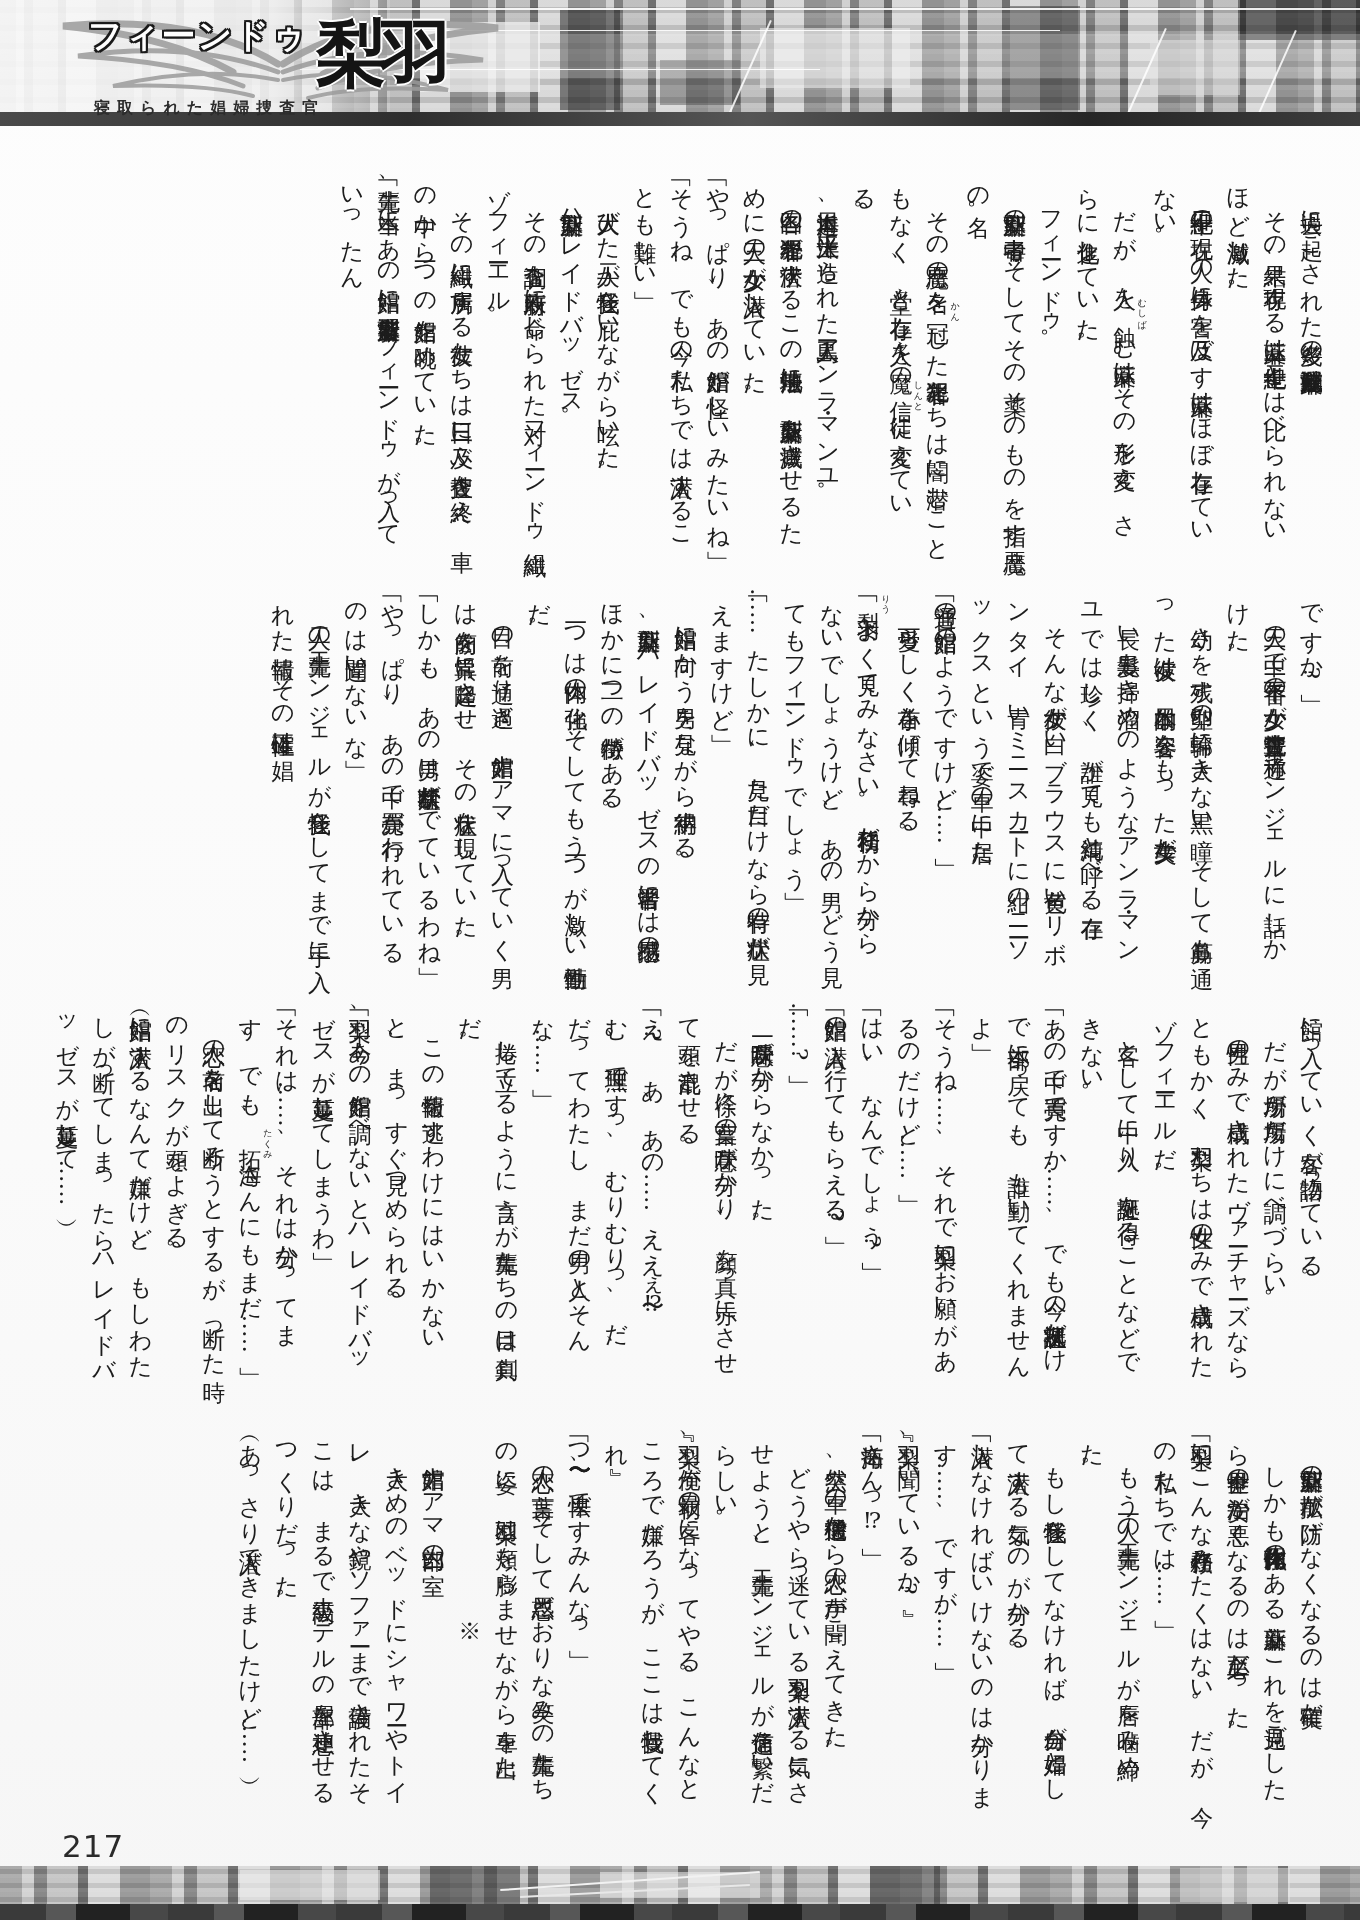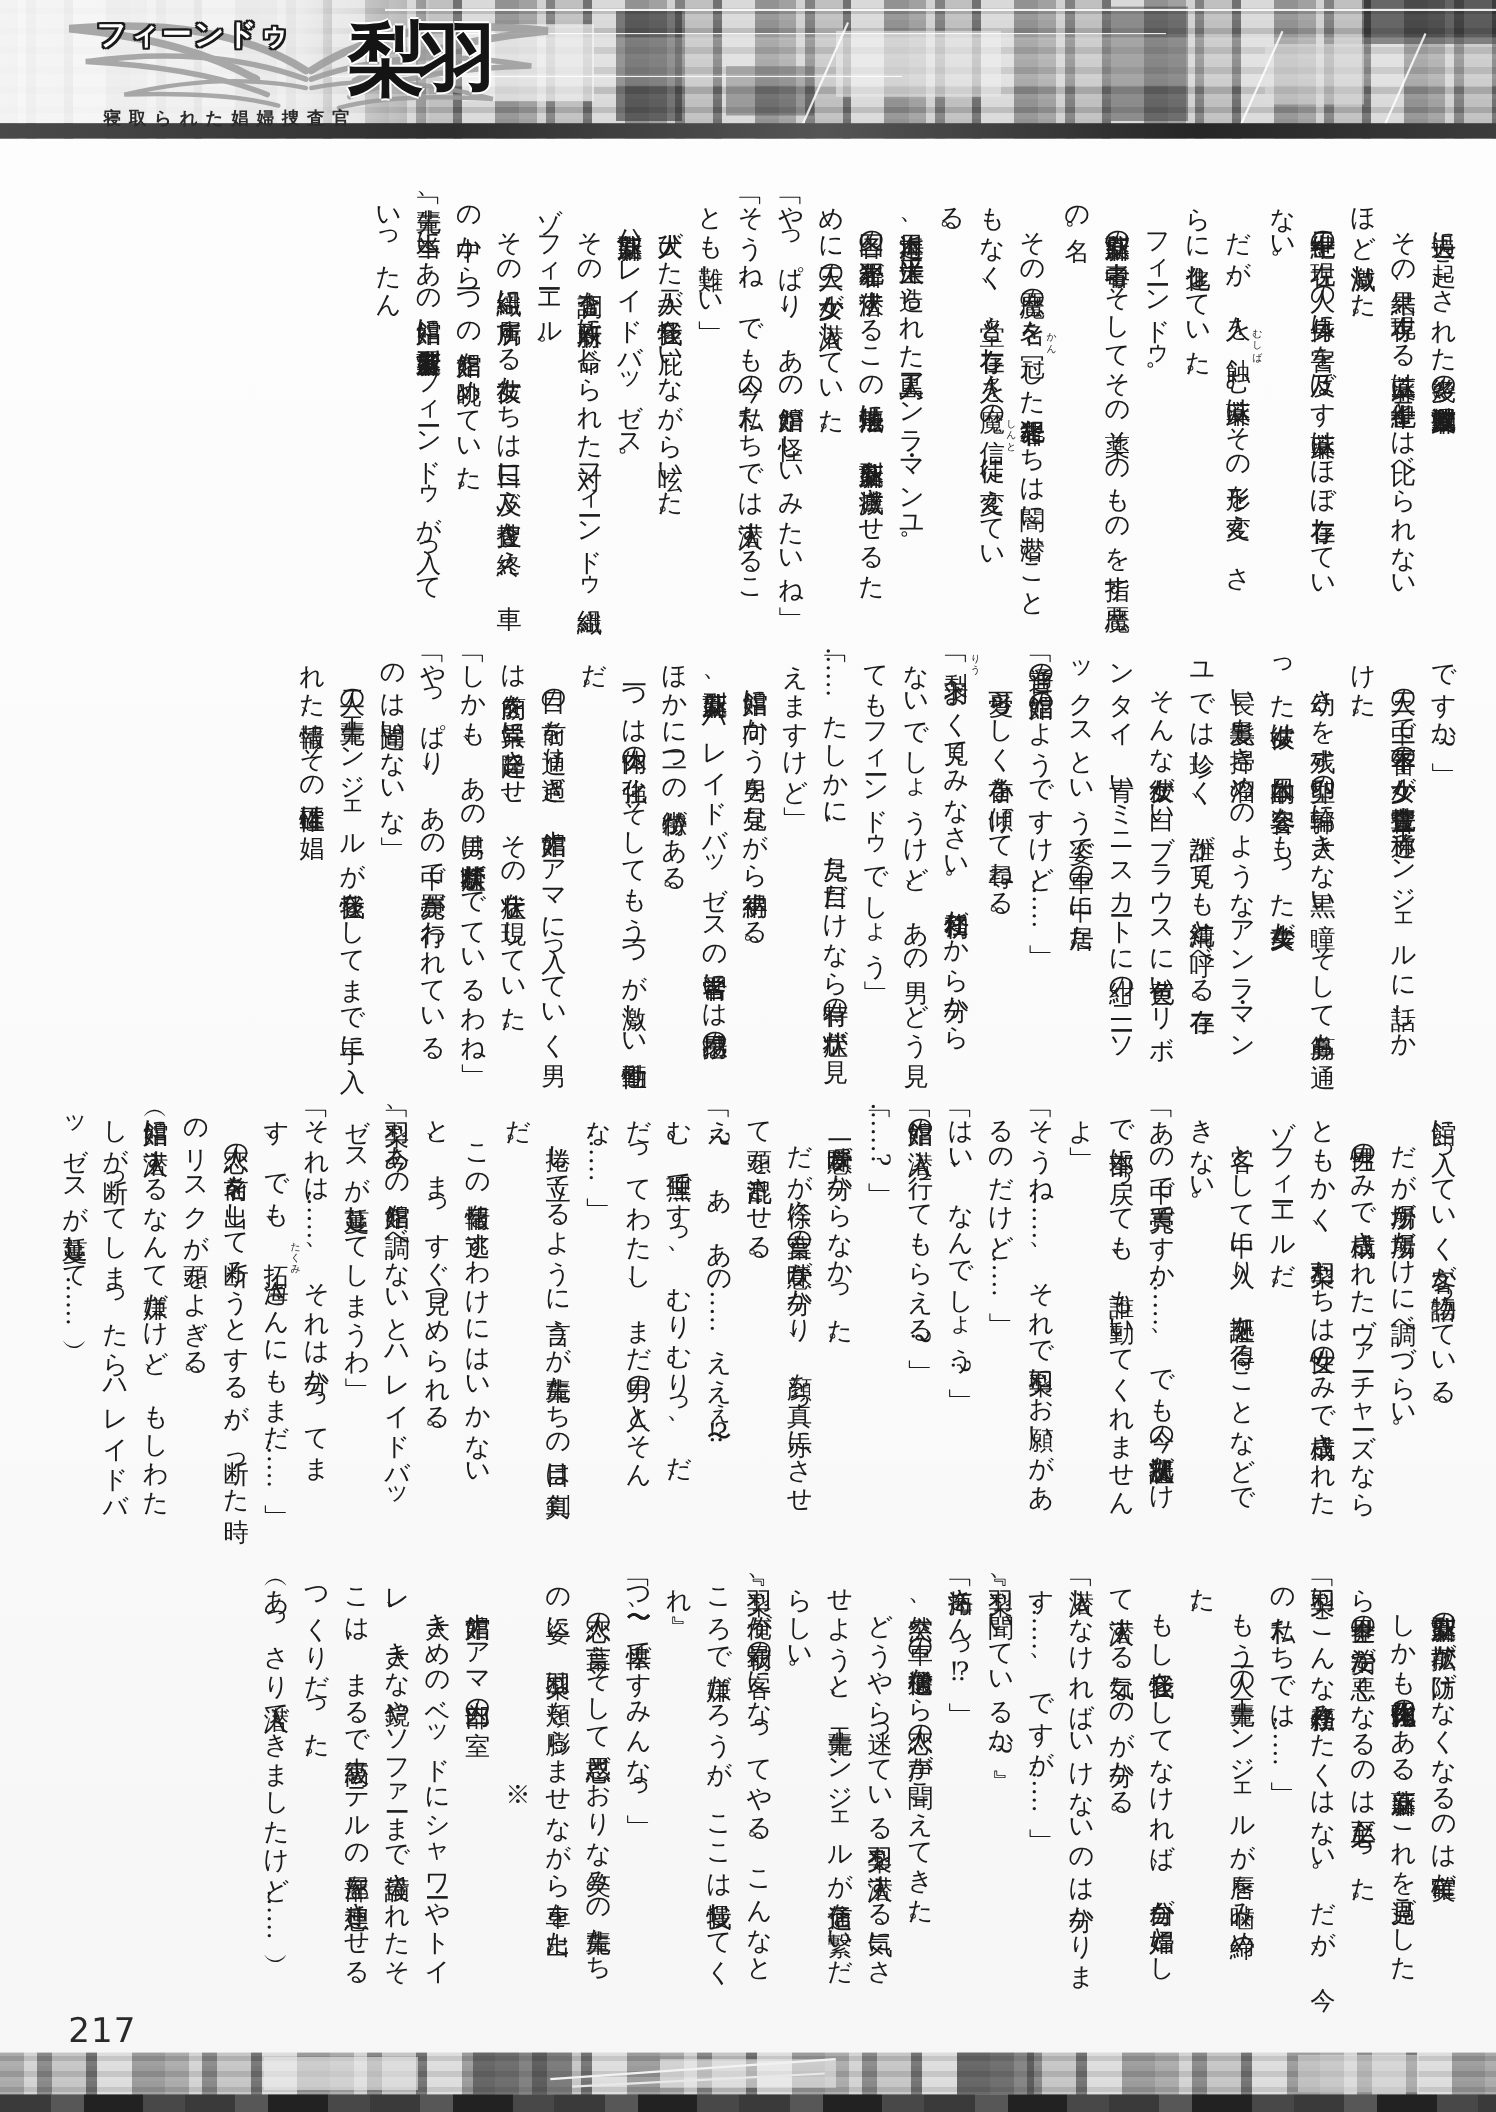--- a/index.html
+++ b/index.html
@@ -20,21 +20,21 @@
   .title-lightpatch{position:absolute;left:0;top:0;width:390px;height:112px;
       background:linear-gradient(90deg,rgba(250,250,250,.92) 0%,rgba(244,244,244,.88) 70%,rgba(230,230,230,.2) 100%);}
   .header-midlight{position:absolute;left:380px;top:34px;width:980px;height:44px;background:rgba(255,255,255,.22);}
 
   .title-block{position:absolute;left:88px;top:18px;width:420px;height:104px;}
   .wing{position:absolute;left:-45px;top:-6px;}
   .title-kana{position:relative;font-family:"DejaVu Sans","Liberation Sans",sans-serif;
       font-weight:bold;color:#fff;line-height:1.0;
       text-shadow:2px 0 0 #1a1a1a,-2px 0 0 #1a1a1a,0 2px 0 #1a1a1a,0 -2px 0 #1a1a1a,
                   2px 2px 0 #1a1a1a,-2px -2px 0 #1a1a1a,2px -2px 0 #1a1a1a,-2px 2px 0 #1a1a1a;}
-  .title-kana1{font-size:27px;letter-spacing:2px;}
+  .title-kana1{font-size:34px;letter-spacing:2px;}
   .title-kana2{font-size:36px;letter-spacing:3px;margin-top:3px;}
   .title-main{position:absolute;left:228px;top:-12px;font-size:72px;font-weight:bold;
       color:#141414;letter-spacing:-8px;
       text-shadow:2px 0 0 #fff,-2px 0 0 #fff,0 2px 0 #fff,0 -2px 0 #fff;}
   .subtitle{position:absolute;left:6px;top:80px;font-size:16px;font-weight:bold;
       color:#2c2c2c;letter-spacing:7px;white-space:nowrap;}
 
   
   .band{position:absolute;right:30px;width:1246px;height:378px;
         writing-mode:vertical-rl;-webkit-writing-mode:vertical-rl;

